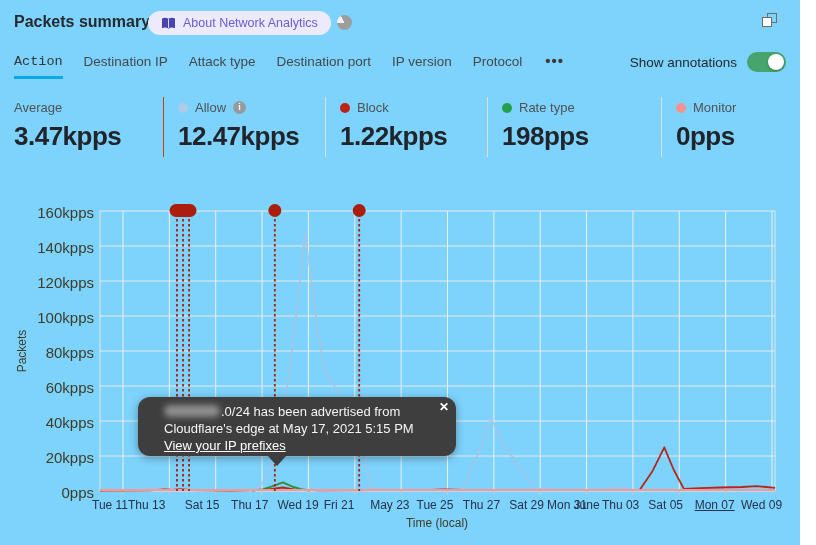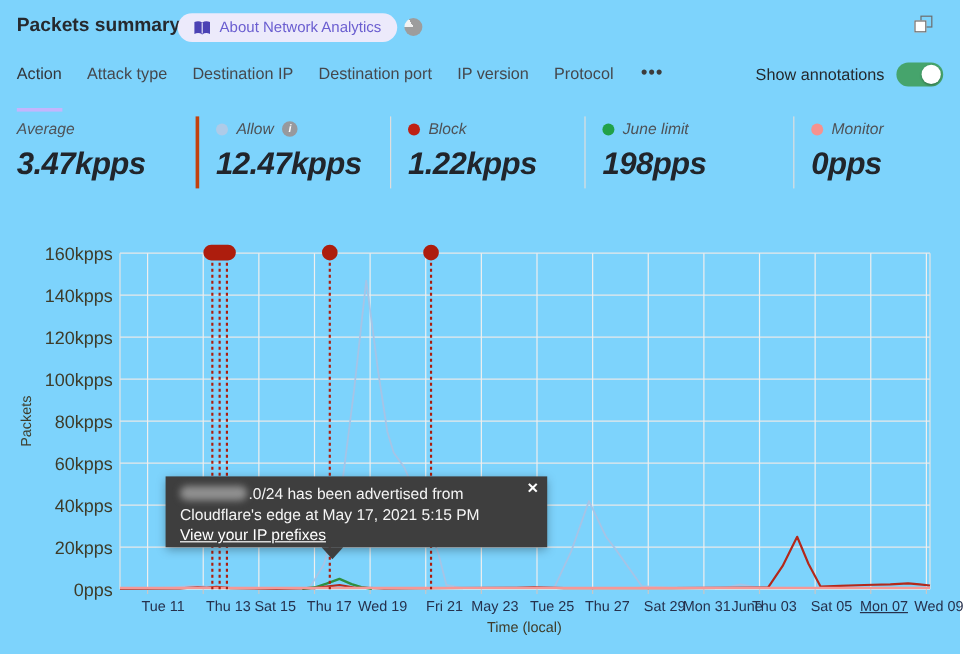--- a/index.html
+++ b/index.html
@@ -17,58 +17,58 @@
   .pie-icon { position:absolute; left:337px; top:15px; width:15px; height:15px; border-radius:50%;
     background:conic-gradient(from 268deg, #f2f2f2 0 62deg, #9d9d9d 62deg 360deg); }
   .popout-icon { position:absolute; right:22px; top:13px; width:16px; height:16px; cursor:pointer; }
   .popout-icon .sq2 { position:absolute; left:5px; top:0; width:10px; height:10px; border:1.5px solid #6d6d6d; }
   .popout-icon .sq1b { position:absolute; left:0; top:4px; width:10px; height:10px; border:1.5px solid #6d6d6d; background:#fff; z-index:2; }
 
   
   .tabs-row { position:absolute; top:50px; left:14px; display:flex; gap:21px; align-items:flex-start; }
   .tab { background:none; border:none; font-family:inherit; font-size:13.5px; color:#45484d;
     padding:4px 0 10px; cursor:pointer; }
-  .tab.active { color:#33363b; border-bottom:3px solid #c4b5fd; padding-bottom:21px; }
+  .tab.active { color:#33363b; border-bottom:3px solid #0ea5e9; padding-bottom:7px;font-family:Liberation Mono, monospace; }
   .tab-more { background:none; border:none; font-size:15px; font-weight:700; color:#3c3c3c;
     letter-spacing:1px; padding:2px 2px; cursor:pointer; }
   .annotations-ctl { position:absolute; top:52px; right:14px; display:flex; align-items:center; gap:10px; }
   .annotations-label { font-size:13.5px; color:#24282d; }
   .toggle { position:relative; width:39px; height:20px; border-radius:10px; border:none; cursor:pointer; }
   .toggle .knob { position:absolute; right:2px; top:2px; width:16px; height:16px; border-radius:50%;
     background:#fff; box-shadow:0 1px 2px rgba(0,0,0,.3); }
 
   
   .stats-row { position:absolute; top:97px; left:0; right:0; height:62px; }
-  .stat-col { position:absolute; top:0; height:60px;font-style:italic; }
+  .stat-col { position:absolute; top:0; height:60px; }
   .stat-col.c0 { left:14px;  width:149px; }
-  .stat-col.c1 { left:163px; width:162px; border-left:3px solid #c2410c; padding-left:14px; }
+  .stat-col.c1 { left:163px; width:162px; border-left:1px solid #c2410c; padding-left:14px; }
   .stat-col.c2 { left:325px; width:162px; border-left:1px solid #dedede; padding-left:14px; }
   .stat-col.c3 { left:487px; width:162px; border-left:1px solid #dedede; padding-left:14px; }
   .stat-col.c4 { left:649px; width:160px; border-left:1px solid #dedede; padding-left:14px;margin-left:12px; }
   .stat-head { display:flex; align-items:center; gap:7px; height:17px; margin-top:2px; }
   .stat-dot { width:10px; height:10px; border-radius:50%; display:none; }
   .stat-label { font-size:13px; color:#4e5257; }
   .info-icon { display:none; width:13px; height:13px; border-radius:50%; background:#97999d; color:#fff;
     font-size:9px; font-weight:700; text-align:center; line-height:13px; cursor:pointer; }
   .stat-value { margin-top:5px; font-size:26px; font-weight:600; color:#21252b; letter-spacing:-0.5px; }
 
   
   .chart-area { position:absolute; top:195px; left:0; width:816px; height:350px; }
   #plot { position:absolute; left:0; top:0; }
   .y-lab { position:absolute; left:28px; width:66px; text-align:right; font-size:15px; color:#3e3c2a; }
-  .x-lab { position:absolute; width:62px; text-align:right; font-size:12px; color:#26314d; top:303px; }
+  .x-lab { position:absolute; width:62px; text-align:left; font-size:12px; color:#26314d; top:303px; }
   .axis-y-title { position:absolute; left:-38px; top:149px; width:120px; text-align:center;
     font-size:12px; color:#3e3c2a; transform:rotate(-90deg); }
   .axis-x-title { position:absolute; left:337px; top:321px; width:200px; text-align:center;
     font-size:12px; color:#3e3c2a; }
 
   
   .chart-tooltip { position:absolute; left:138px; top:202px; width:318px; height:59px; background:#3e3e3e;
-    border-radius:0; box-shadow:0 2px 8px rgba(0,0,0,.35); color:#f4f4f4; font-size:13px;
-    padding:6px 24px 5px 12px; line-height:17px; z-index:5; }
+    border-radius:12px; box-shadow:0 2px 8px rgba(0,0,0,.35); color:#f4f4f4; font-size:13px;
+    padding:6px 24px 5px 26px; line-height:17px; z-index:5; }
   .chart-tooltip .caret { position:absolute; left:130px; bottom:-10px; width:0; height:0;
     border-left:9px solid transparent; border-right:9px solid transparent; border-top:10px solid #3e3e3e; }
   .tt-close { position:absolute; top:3px; right:7px; background:none; border:none; color:#fff;
     font-size:12px; font-weight:700; cursor:pointer; font-family:inherit; }
   .redacted { display:inline-block; width:56px; height:12px; background:#909090; border-radius:6px;
     filter:blur(3px); vertical-align:-1px; margin-right:1px; }
   .tt-link { color:#fff; text-decoration:underline; }
 </style>
 </head>
 <body>
@@ -88,22 +88,22 @@
     </button>
     <span class="pie-icon"></span>
     <span class="popout-icon">
       <span class="sq2"></span>
         <span class="sq1b"></span>
     </span>
   </div>
 
   <div class="tabs-row">
     <button class="tab active">Action</button>
+    <button class="tab">Destination IP</button>
     <button class="tab">Attack type</button>
-    <button class="tab">Destination IP</button>
     <button class="tab">Destination port</button>
     <button class="tab">IP version</button>
     <button class="tab">Protocol</button>
     <button class="tab-more">•••</button>
   </div>
   <div class="annotations-ctl">
     <span class="annotations-label">Show annotations</span>
     <button class="toggle" id="annot-toggle" style="background: rgb(70, 164, 108);">
         <span class="knob"></span>
       </button>
@@ -127,21 +127,21 @@
     <div class="stat-col c2">
       <div class="stat-head">
           <span class="stat-dot" style="display: inline-block; background: rgb(191, 33, 20);"></span>
           <span class="stat-label">Block</span>
         </div>
       <div class="stat-value">1.22kpps</div>
     </div>
     <div class="stat-col c3">
       <div class="stat-head">
           <span class="stat-dot" style="display: inline-block; background: rgb(34, 161, 72);"></span>
-          <span class="stat-label">June limit</span>
+          <span class="stat-label">Rate type</span>
         </div>
       <div class="stat-value">198pps</div>
     </div>
     <div class="stat-col c4">
       <div class="stat-head">
           <span class="stat-dot" style="display: inline-block; background: rgb(246, 146, 143);"></span>
           <span class="stat-label">Monitor</span>
         </div>
       <div class="stat-value">0pps</div>
     </div>
@@ -209,21 +209,21 @@
         <div class="y-lab" style="top: 289px;">0pps</div>
         <div class="y-lab" style="top: 254px;">20kpps</div>
         <div class="y-lab" style="top: 219px;">40kpps</div>
         <div class="y-lab" style="top: 184px;">60kpps</div>
         <div class="y-lab" style="top: 149px;">80kpps</div>
         <div class="y-lab" style="top: 114px;">100kpps</div>
         <div class="y-lab" style="top: 79px;">120kpps</div>
         <div class="y-lab" style="top: 44px;">140kpps</div>
         <div class="y-lab" style="top: 9px;">160kpps</div>
         <div class="x-lab" style="left: 92px;">Tue 11</div>
-        <div class="x-lab" style="left: 147px;">Thu 13</div>
+        <div class="x-lab" style="left: 128px;">Thu 13</div>
         <div class="x-lab" style="left: 184.714px;">Sat 15</div>
         <div class="x-lab" style="left: 231.071px;">Thu 17</div>
         <div class="x-lab" style="left: 277.429px;">Wed 19</div>
         <div class="x-lab" style="left: 323.786px;">Fri 21</div>
         <div class="x-lab" style="left: 370.143px;">May 23</div>
         <div class="x-lab" style="left: 416.5px;">Tue 25</div>
         <div class="x-lab" style="left: 462.857px;">Thu 27</div>
         <div class="x-lab" style="left: 509.214px;">Sat 29</div>
         <div class="x-lab" style="left: 547px;">Mon 31</div>
         <div class="x-lab" style="left: 601.929px;">Thu 03</div>

